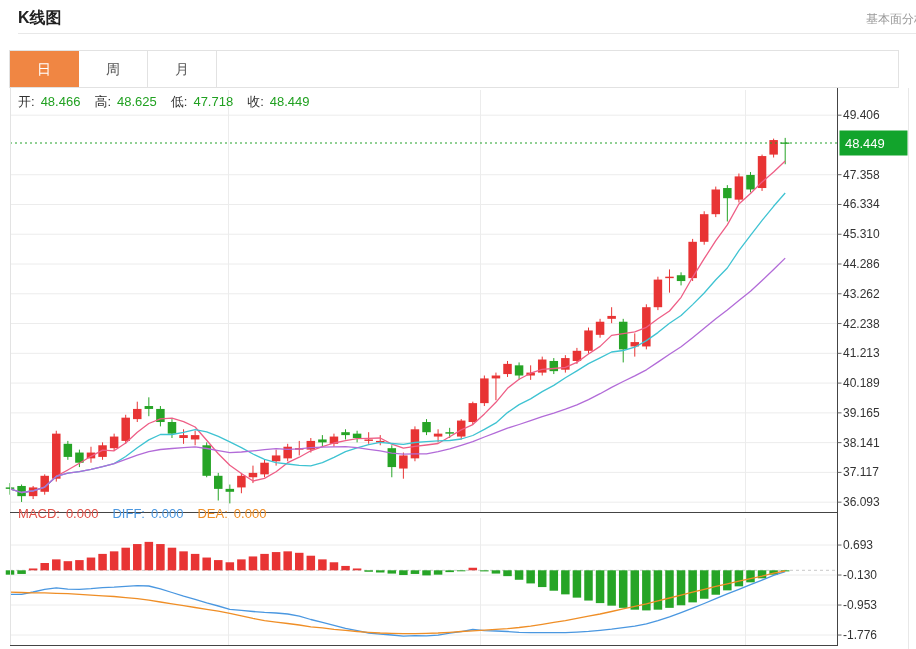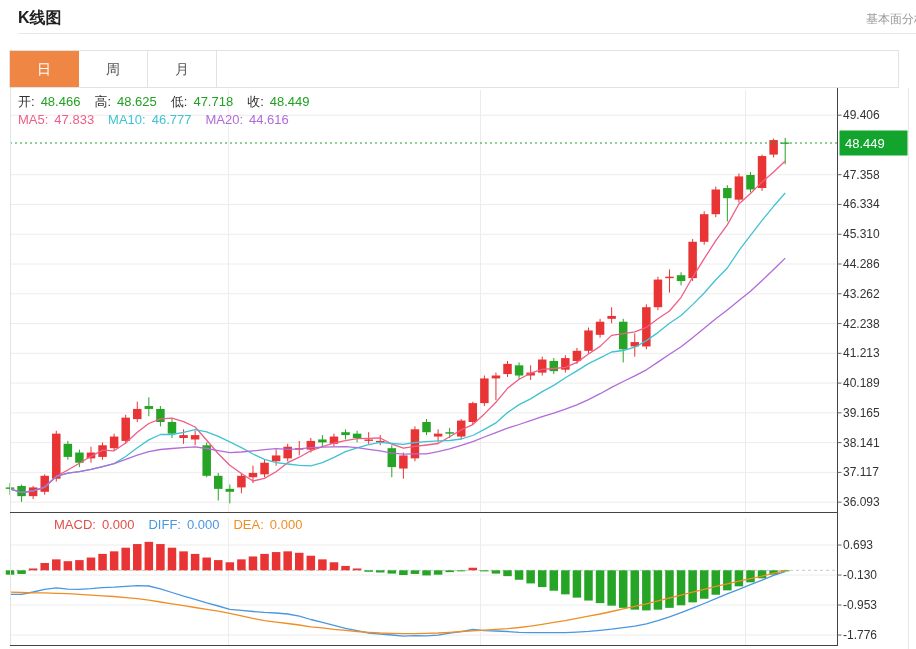--- a/index.html
+++ b/index.html
@@ -12,40 +12,39 @@
           border:1px solid #e2e2e2;background:#fff;}
   .tab{width:69px;height:36px;line-height:36px;text-align:center;font-size:14px;color:#555;
        border-right:1px solid #e2e2e2;cursor:pointer;box-sizing:border-box;}
   .tab.active{background:#f08643;color:#fff;border-right:1px solid #f08643;}
   .tab-filler{flex:1;}
   .legend{position:absolute;left:18px;font-size:13px;white-space:nowrap;pointer-events:none;z-index:3;}
   .legend span{margin-right:6px;}
   .legend .pair{margin-right:14px;}
   #ohlc-row{top:93px;}
   #ma-row{top:112px;}
-  #macd-row{top:517px;margin-left:36px;}
+  #macd-row{top:506px;}
   svg#chart{position:absolute;left:0;top:0;z-index:1;}
 </style>
 </head>
 <body>
 
 <div class="page">
   <div class="hdr-title">K线图</div>
   <a class="hdr-link">基本面分析&gt;</a>
   <div class="hdr-divider"></div>
 
   <div class="tabbar" id="tabbar">
       <div class="tab active">日</div>
       <div class="tab">周</div>
       <div class="tab">月</div>
       <div class="tab-filler"></div>
     </div>
 
   <div class="legend" id="ohlc-row"><span style="color: rgb(51, 51, 51);">开:</span><span class="pair" style="color: rgb(33, 161, 33);">48.466</span><span style="color: rgb(51, 51, 51);">高:</span><span class="pair" style="color: rgb(33, 161, 33);">48.625</span><span style="color: rgb(51, 51, 51);">低:</span><span class="pair" style="color: rgb(33, 161, 33);">47.718</span><span style="color: rgb(51, 51, 51);">收:</span><span class="pair" style="color: rgb(33, 161, 33);">48.449</span></div>
-  <div class="legend" id="ma-row"><span style="color: rgb(238, 94, 134);">MA5:</span><span class="pair" style="color: rgb(238, 94, 134);">47.833</span><span style="color: rgb(63, 195, 210);">MA10:</span><span class="pair" style="color: rgb(63, 195, 210);">46.777</span><span style="color: rgb(178, 107, 216);">MA20:</span><span class="pair" style="color: rgb(178, 107, 216);">44.616</span></div>
   <div class="legend" id="macd-row"><span style="color: rgb(224, 80, 72);">MACD:</span><span class="pair" style="color: rgb(224, 80, 72);">0.000</span><span style="color: rgb(74, 151, 224);">DIFF:</span><span class="pair" style="color: rgb(74, 151, 224);">0.000</span><span style="color: rgb(239, 142, 38);">DEA:</span><span class="pair" style="color: rgb(239, 142, 38);">0.000</span></div>
 
   <svg id="chart" width="916" height="649">
       <line x1="10" y1="115.18192399999998" x2="837" y2="115.18192399999998" stroke="#ececec" stroke-width="1"></line>
       <line x1="10" y1="174.71318800000003" x2="837" y2="174.71318800000003" stroke="#ececec" stroke-width="1"></line>
       <line x1="10" y1="204.47881999999987" x2="837" y2="204.47881999999987" stroke="#ececec" stroke-width="1"></line>
       <line x1="10" y1="234.24445199999988" x2="837" y2="234.24445199999988" stroke="#ececec" stroke-width="1"></line>
       <line x1="10" y1="264.0100839999999" x2="837" y2="264.0100839999999" stroke="#ececec" stroke-width="1"></line>
       <line x1="10" y1="293.77571599999993" x2="837" y2="293.77571599999993" stroke="#ececec" stroke-width="1"></line>
       <line x1="10" y1="323.54134799999997" x2="837" y2="323.54134799999997" stroke="#ececec" stroke-width="1"></line>

